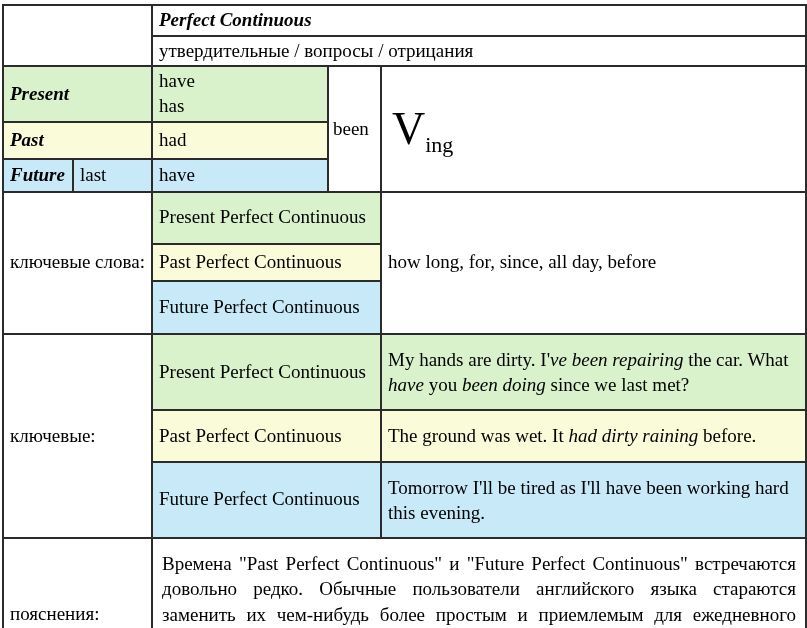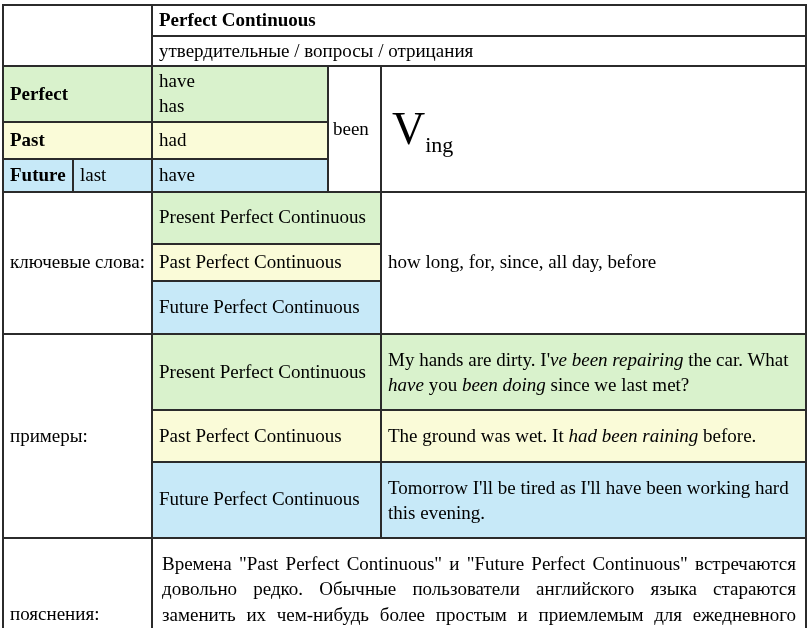--- a/index.html
+++ b/index.html
@@ -20,21 +20,21 @@
     width: 803px;
     margin: 4px 2px 0 2px;
   }
   td {
     border: 2px solid var(--border);
     padding: 2px 6px;
     vertical-align: middle;
     line-height: 1.3;
     overflow: hidden;
   }
-  .bold { font-weight: bold; }
+  .bold { font-weight: bold; font-style: italic; }
   .green  { background: var(--green); }
   .yellow { background: var(--yellow); }
   .blue   { background: var(--blue); }
   .pre { white-space: pre-line; }
   .vcell { padding-left: 10px; }
   .bigv { font-size: 46px; line-height: 1; }
   .vsub { font-size: 22px; vertical-align: baseline; position: relative; top: 8px; }
   .been-cell { padding-left: 4px; padding-right: 0; }
   .notes-text { text-align: justify; padding: 4px 9px; line-height: 1.32; }
   .example { padding: 12px 6px; line-height: 1.33; }
@@ -54,21 +54,21 @@
   <tbody>
       <tr style="height:29px">
     <td colspan="2" rowspan="2"></td>
     <td colspan="3" class="bold">Perfect Continuous</td>
   </tr>
   <tr style="height:17px">
     <td colspan="3">утвердительные / вопросы / отрицания</td>
   </tr>
 
   <tr style="height:53px">
-    <td colspan="2" class="green bold">Perfect</td>
+    <td colspan="2" class="green bold">Present</td>
     <td class="green pre">have
 has</td>
     <td rowspan="3" class="been-cell">been</td>
     <td rowspan="3" class="vcell"><span class="bigv">V</span><span class="vsub">ing</span></td>
   </tr>
   <tr style="height:37px">
     <td colspan="2" class="yellow bold">Past</td>
     <td class="yellow">had</td>
   </tr>
   <tr style="height:33px">
@@ -83,27 +83,27 @@
     <td rowspan="3">how long, for, since, all day, before</td>
   </tr>
   <tr style="height:37px">
     <td colspan="2" class="yellow">Past Perfect Continuous</td>
   </tr>
   <tr style="height:53px">
     <td colspan="2" class="blue">Future Perfect Continuous</td>
   </tr>
 
   <tr style="height:53px">
-    <td colspan="2" rowspan="3">примеры:</td>
+    <td colspan="2" rowspan="3">ключевые:</td>
     <td colspan="2" class="green">Present Perfect Continuous</td>
     <td class="green example"><span>My hands are dirty. I'</span><i>ve been repairing</i><span> the car. What </span><i>have</i><span> you </span><i>been doing</i><span> since we last met?</span></td>
   </tr>
   <tr style="height:30px">
     <td colspan="2" class="yellow">Past Perfect Continuous</td>
-    <td class="yellow example"><span>The ground was wet. It </span><i>had been raining</i><span> before.</span></td>
+    <td class="yellow example"><span>The ground was wet. It </span><i>had dirty raining</i><span> before.</span></td>
   </tr>
   <tr style="height:59px">
     <td colspan="2" class="blue">Future Perfect Continuous</td>
     <td class="blue example"><span>Tomorrow I'll be tired as I'll have been working hard this evening.</span></td>
   </tr>
 
   <tr style="height:152px">
     <td colspan="2">пояснения:</td>
     <td colspan="3" class="notes-text">Времена "Past Perfect Continuous" и "Future Perfect Continuous" встречаются довольно редко. Обычные пользователи английского языка стараются заменить их чем-нибудь более простым и приемлемым для ежедневного обихода. Однако понимание их может помочь вам разобраться в структуре образования времён английских глаголов в целом.</td>
   </tr>

